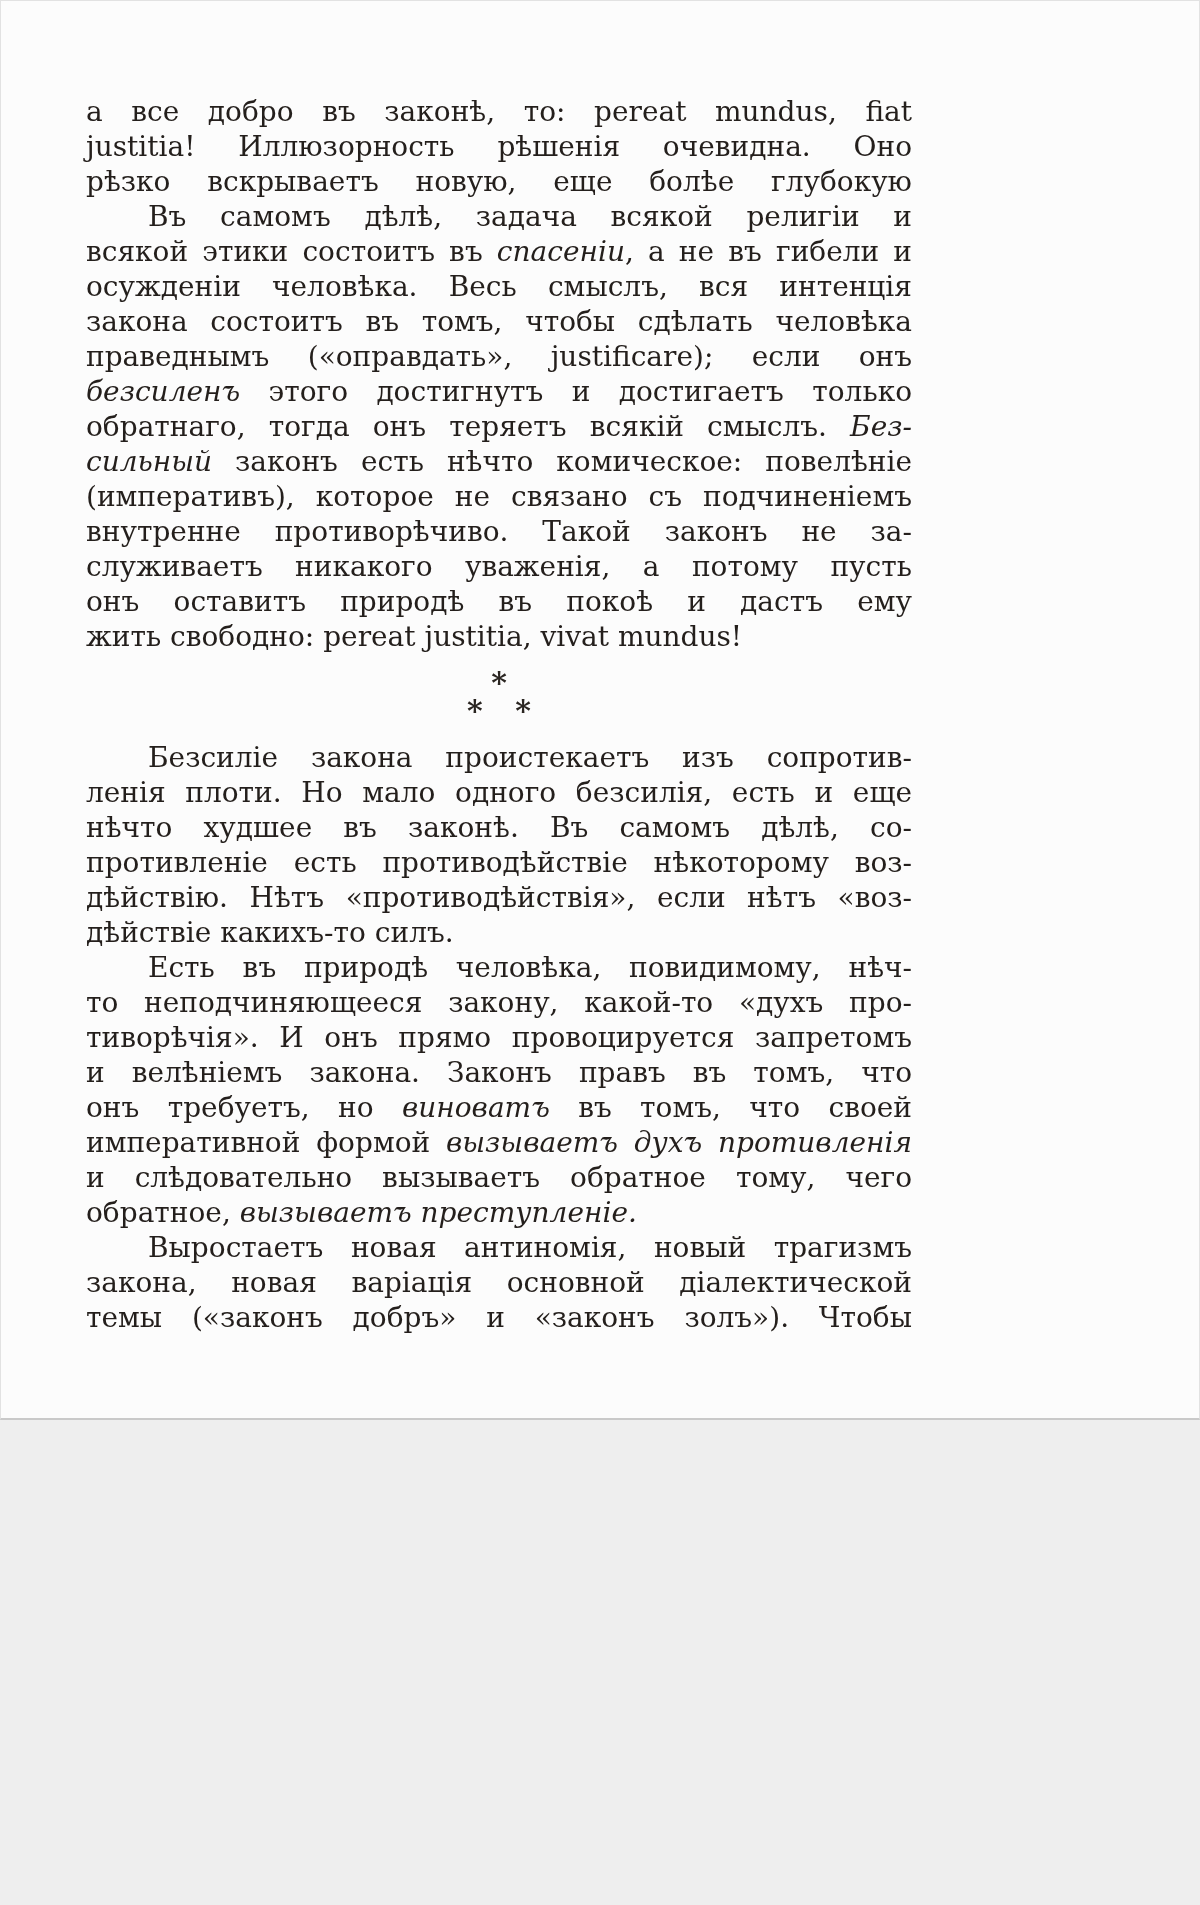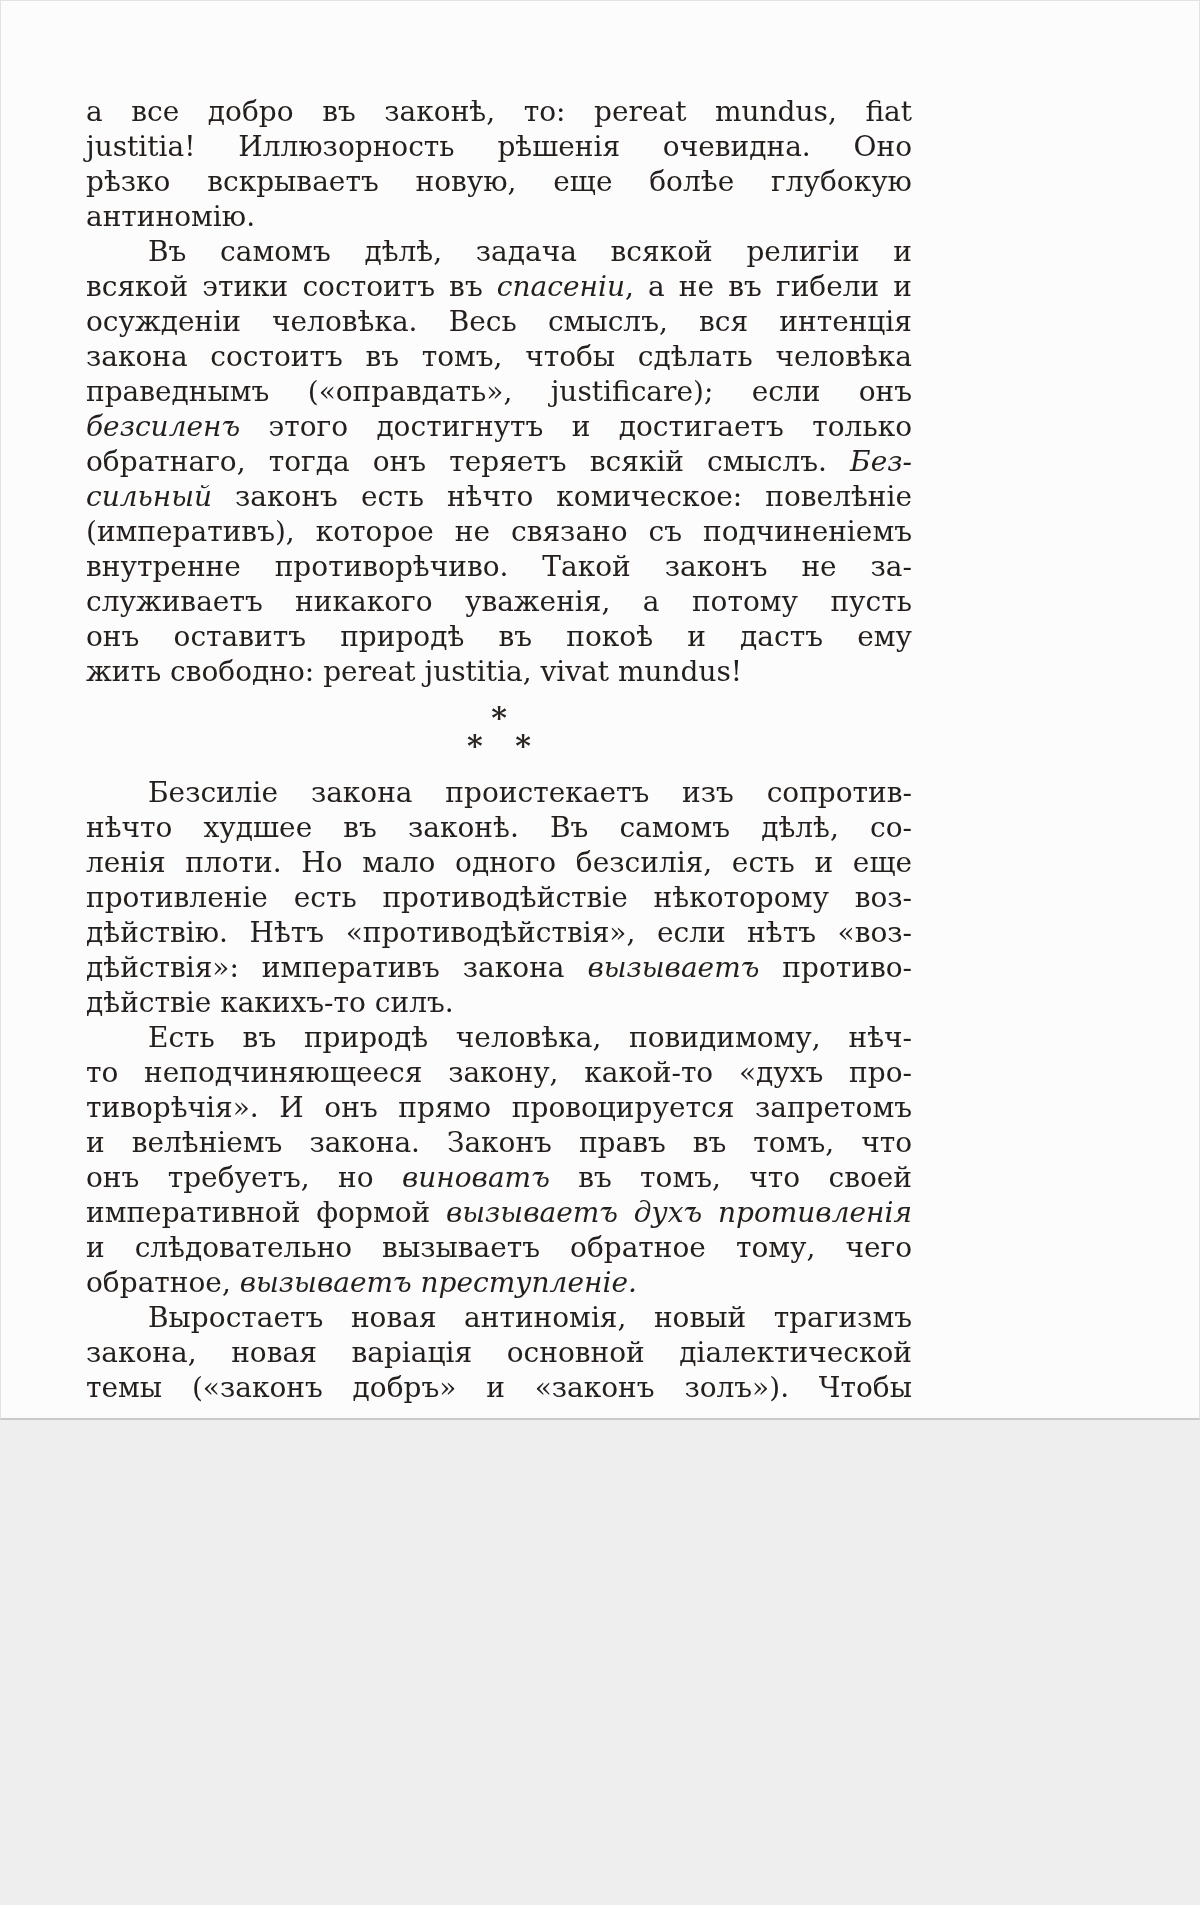--- a/index.html
+++ b/index.html
@@ -66,21 +66,20 @@
 <body>
 
 <div class="page">
 
   <div class="text-area">
     <div>
         <div class="paragraph">
           <div class="line"><span class="rm">а все добро въ законѣ, то: pereat mundus, fiat</span></div>
           <div class="line"><span class="rm">justitia! Иллюзорность рѣшенія очевидна. Оно</span></div>
           <div class="line"><span class="rm">рѣзко вскрываетъ новую, еще болѣе глубокую</span></div>
-          <div class="line end"><span class="rm">антиномію.</span></div>
         </div>
         <div class="paragraph">
           <div class="line indent"><span class="rm">Въ самомъ дѣлѣ, задача всякой религіи и</span></div>
           <div class="line"><span class="rm">всякой этики состоитъ въ </span><span class="it">спасеніи</span><span class="rm">, а не въ гибели и</span></div>
           <div class="line"><span class="rm">осужденіи человѣка. Весь смыслъ, вся интенція</span></div>
           <div class="line"><span class="rm">закона состоитъ въ томъ, чтобы сдѣлать человѣка</span></div>
           <div class="line"><span class="rm">праведнымъ («оправдать», justificare); если онъ</span></div>
           <div class="line"><span class="it">безсиленъ</span><span class="rm"> этого достигнутъ и достигаетъ только</span></div>
           <div class="line"><span class="rm">обратнаго, тогда онъ теряетъ всякій смыслъ. </span><span class="it">Без-</span></div>
           <div class="line"><span class="it">сильный</span><span class="rm"> законъ есть нѣчто комическое: повелѣніе</span></div>
@@ -93,25 +92,24 @@
       </div>
 
     <div class="separator">
       <div class="sep-top">*</div>
       <div class="sep-bottom">* *</div>
     </div>
 
     <div>
         <div class="paragraph">
           <div class="line indent"><span class="rm">Безсиліе закона проистекаетъ изъ сопротив-</span></div>
+          <div class="line"><span class="rm">ленія плоти. Но мало одного безсилія, есть и еще</span></div>
           <div class="line"><span class="rm">нѣчто худшее въ законѣ. Въ самомъ дѣлѣ, со-</span></div>
-          <div class="line"><span class="rm">ленія плоти. Но мало одного безсилія, есть и еще</span></div>
           <div class="line"><span class="rm">противленіе есть противодѣйствіе нѣкоторому воз-</span></div>
           <div class="line"><span class="rm">дѣйствію. Нѣтъ «противодѣйствія», если нѣтъ «воз-</span></div>
-          <div class="line"><span class="rm">дѣйствія»: императивъ закона </span><span class="it">вызываетъ</span><span class="rm"> противо-</span></div>
           <div class="line end"><span class="rm">дѣйствіе какихъ-то силъ.</span></div>
         </div>
         <div class="paragraph">
           <div class="line indent"><span class="rm">Есть въ природѣ человѣка, повидимому, нѣч-</span></div>
           <div class="line"><span class="rm">то неподчиняющееся закону, какой-то «духъ про-</span></div>
           <div class="line"><span class="rm">тиворѣчія». И онъ прямо провоцируется запретомъ</span></div>
           <div class="line"><span class="rm">и велѣніемъ закона. Законъ правъ въ томъ, что</span></div>
           <div class="line"><span class="rm">онъ требуетъ, но </span><span class="it">виноватъ</span><span class="rm"> въ томъ, что своей</span></div>
           <div class="line"><span class="rm">императивной формой </span><span class="it">вызываетъ духъ противленія</span></div>
           <div class="line"><span class="rm">и слѣдовательно вызываетъ обратное тому, чего</span></div>

